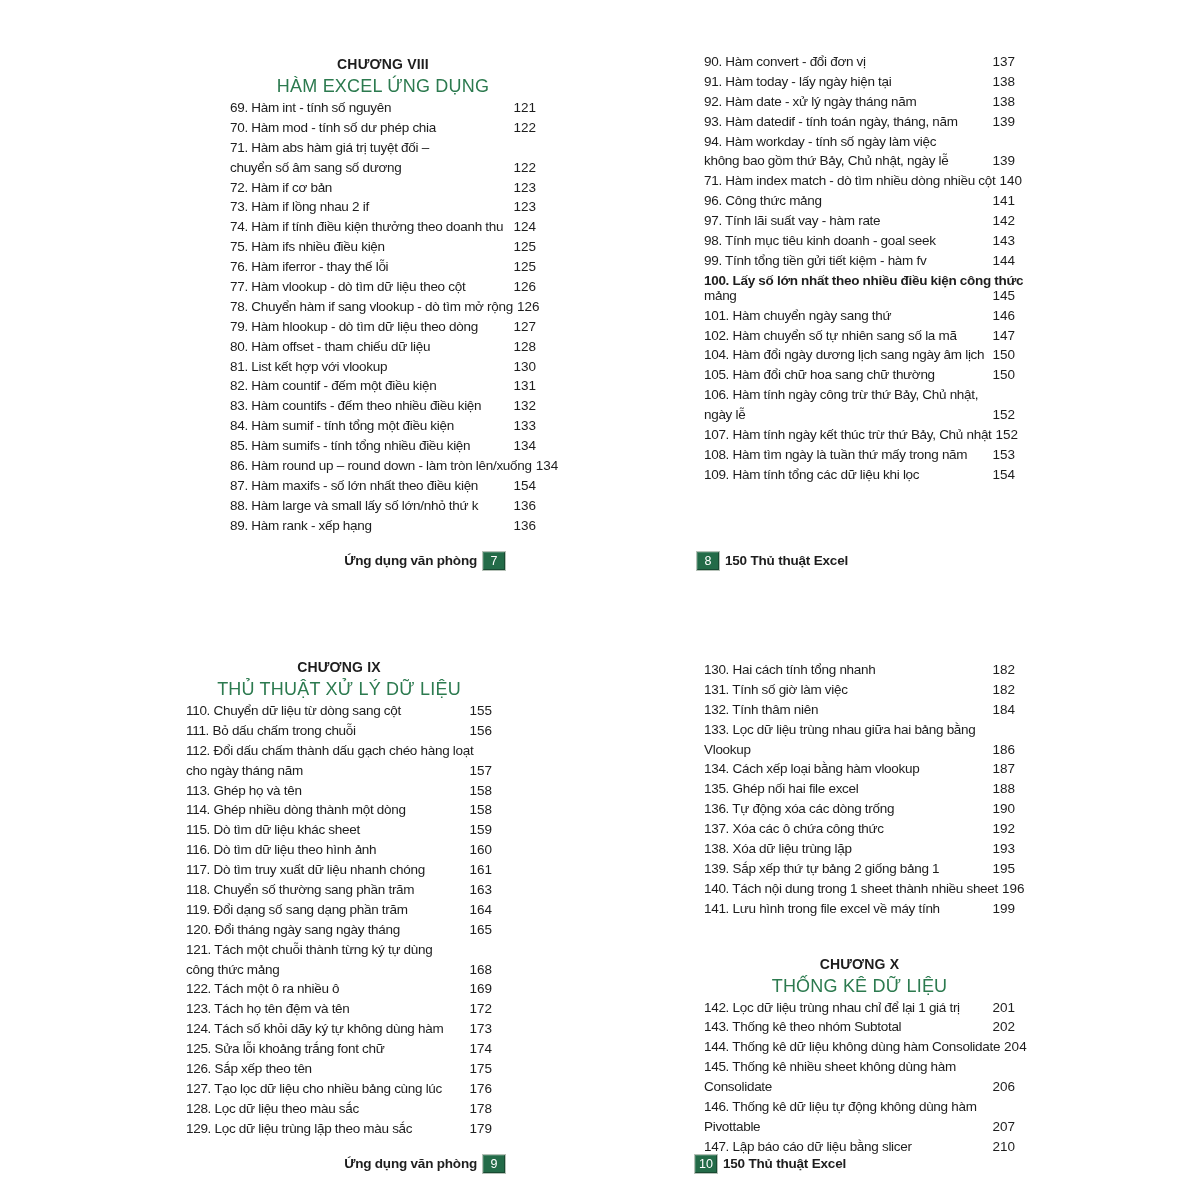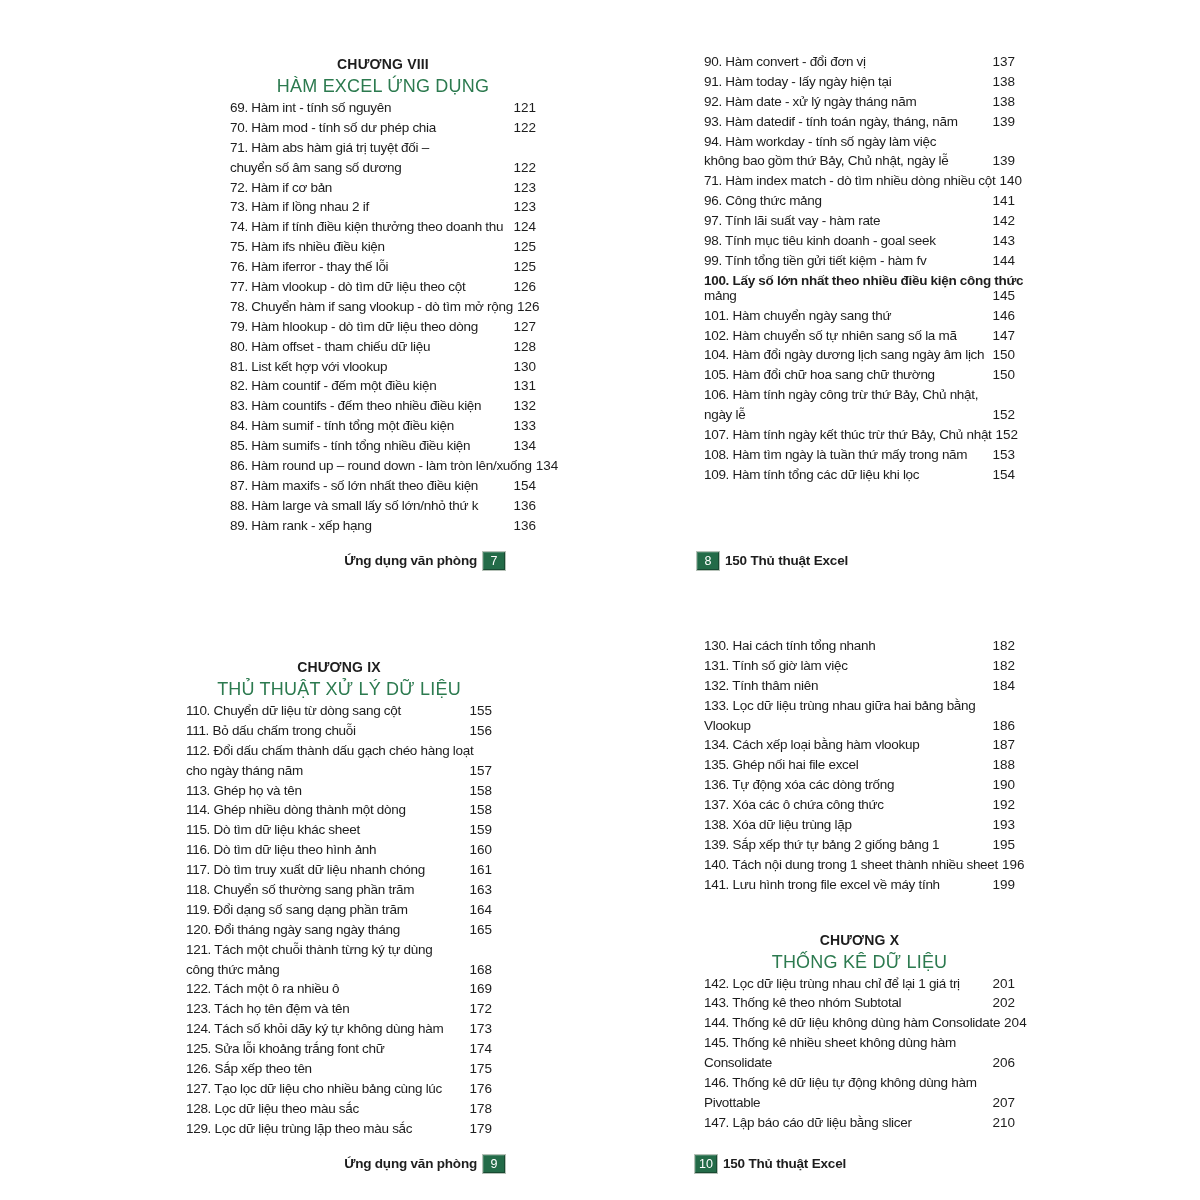--- a/index.html
+++ b/index.html
@@ -315,21 +315,21 @@
       <div class="line">
         <span class="t">128. Lọc dữ liệu theo màu sắc</span>
         <span class="p">178</span>
       </div>
       <div class="line">
         <span class="t">129. Lọc dữ liệu trùng lặp theo màu sắc</span>
         <span class="p">179</span>
       </div>
     </section>
 
-  <section class="col" style="left:704px;top:638px;width:311px;">
+  <section class="col" style="left:704px;top:662px;width:311px;">
       <div class="line">
         <span class="t">130. Hai cách tính tổng nhanh</span>
         <span class="p">182</span>
       </div>
       <div class="line">
         <span class="t">131. Tính số giờ làm việc</span>
         <span class="p">182</span>
       </div>
       <div class="line">
         <span class="t">132. Tính thâm niên</span>

